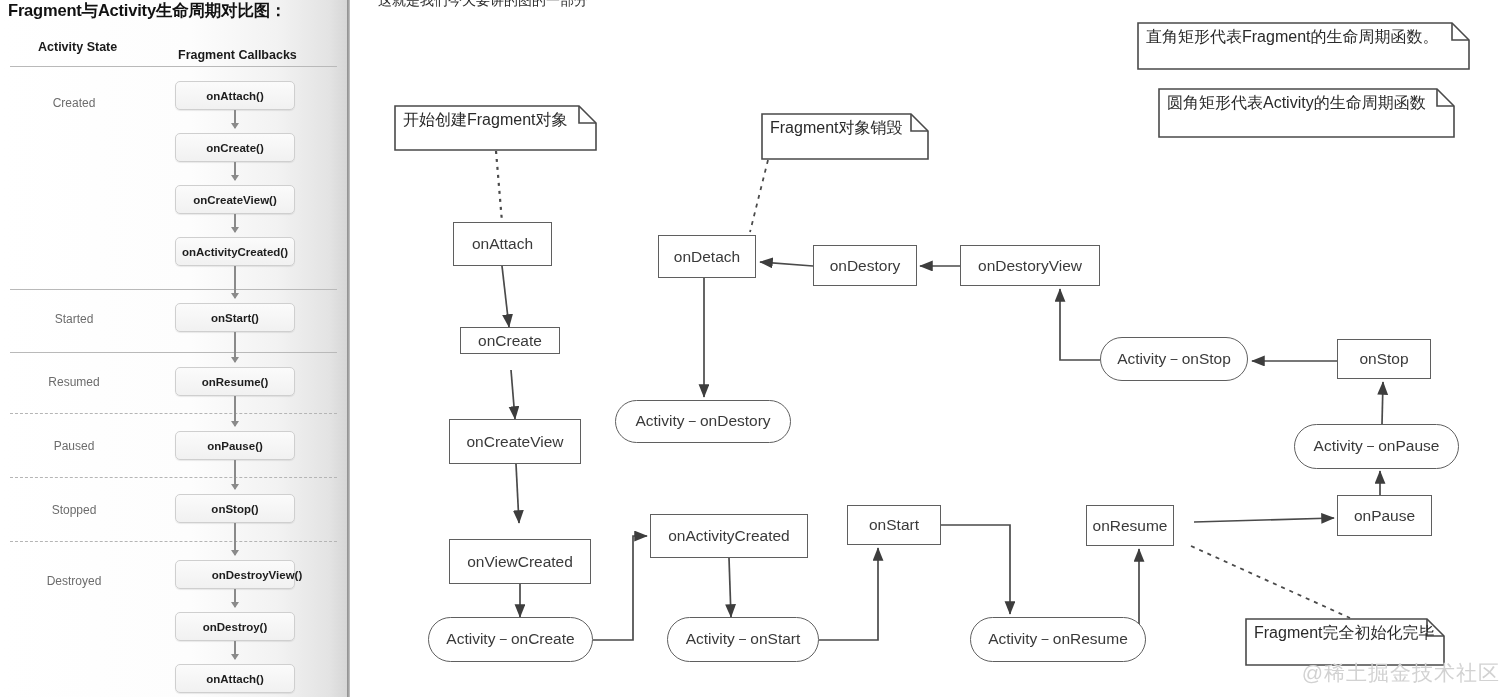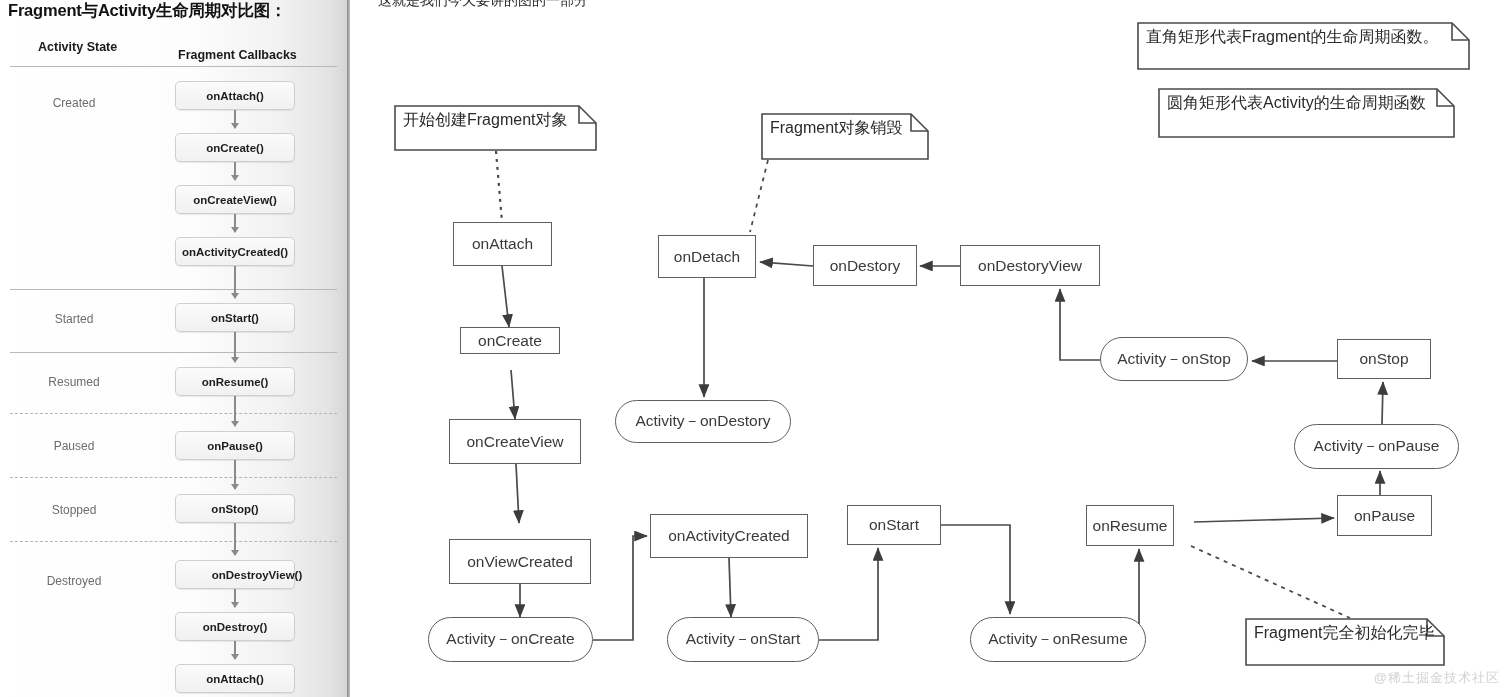--- a/index.html
+++ b/index.html
@@ -159,21 +159,21 @@
   .note .note-text {
     position: absolute;
     left: 9px; top: 5px;
     z-index: 2;
   }
 
   #watermark {
     position: absolute;
     right: 12px;
     bottom: 10px;
-    font-size: 13px;
+    font-size: 21px;
     color: #d2d2d2;
     white-space: nowrap;
     letter-spacing: 1px;
   }
 </style>
 </head>
 <body>
 
 <div id="root">
 

